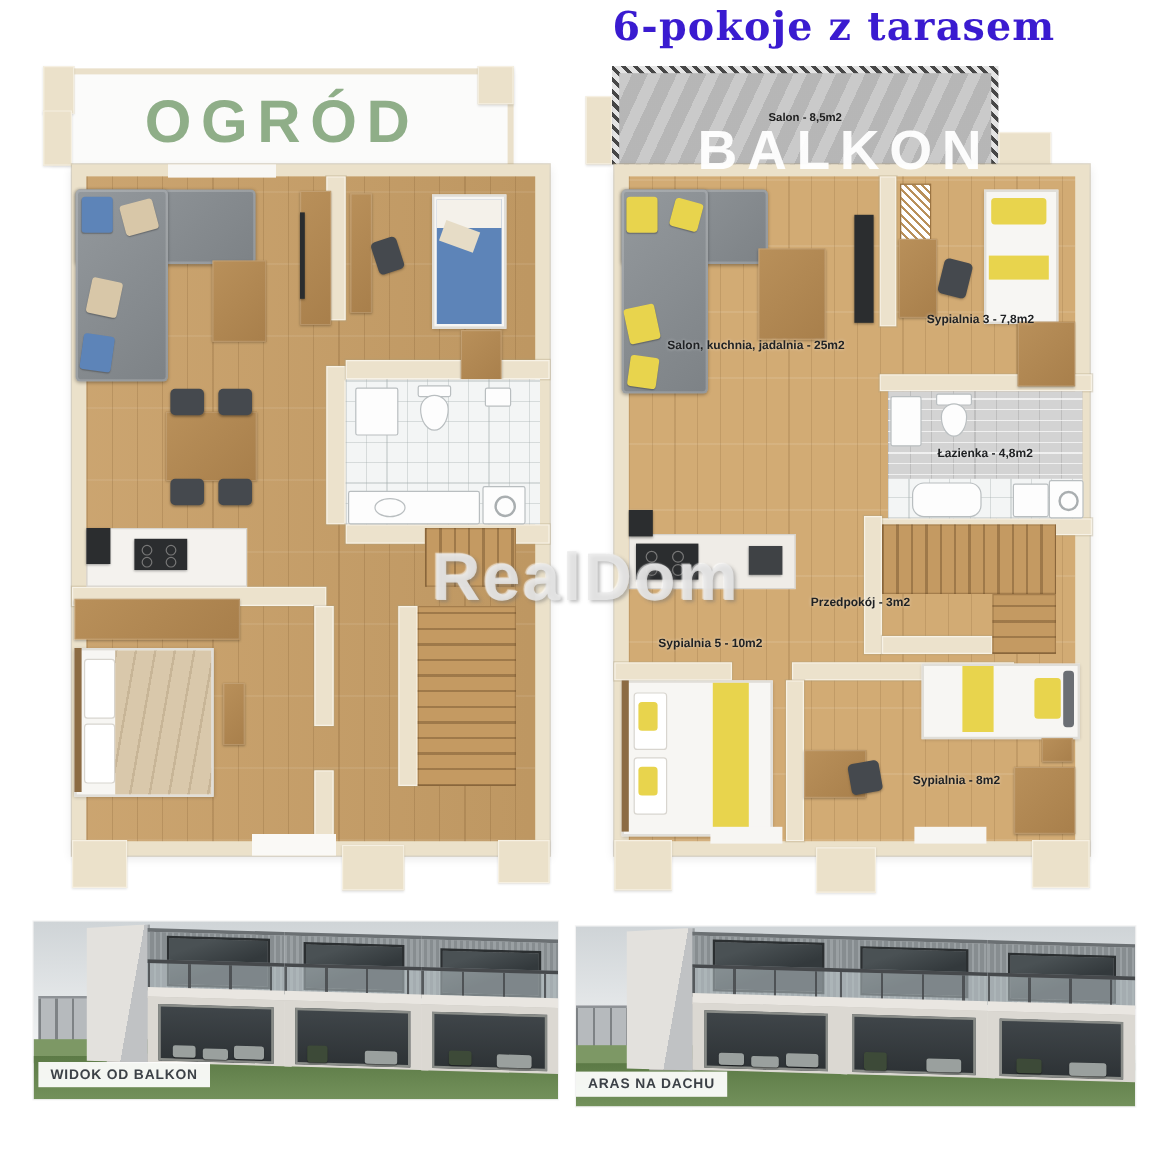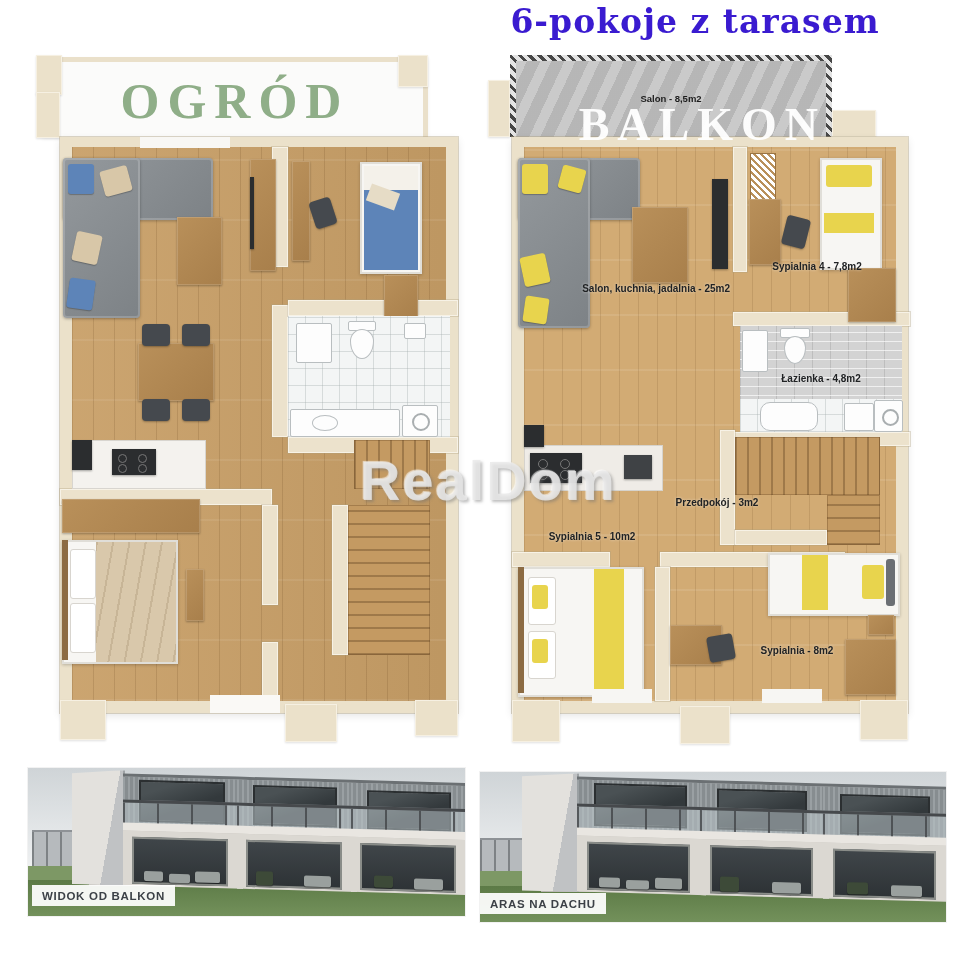--- a/index.html
+++ b/index.html
@@ -3,21 +3,21 @@
 <meta charset="utf-8">
 <style>
   html,body{margin:0;padding:0;background:#fff;}
   .canvas{position:relative;width:960px;height:960px;background:#ffffff;overflow:hidden;
           font-family:"Liberation Sans",sans-serif;}
   .abs{position:absolute;}
 
   
   .serif-title{font-family:"DejaVu Serif",serif;font-weight:600;font-size:33px;line-height:1.05;
                text-align:center;letter-spacing:1px;}
-  .big-zone-text{font-family:Liberation Serif, serif;font-weight:600;letter-spacing:8px;}
+  .big-zone-text{font-family:Liberation Sans, sans-serif;font-weight:600;letter-spacing:8px;}
   .rl{position:absolute;font:bold 10px "Liberation Sans",sans-serif;color:#202224;text-align:center;
       white-space:nowrap;text-shadow:0 0 3px rgba(255,255,255,0.55);z-index:6;}
   .badge{position:absolute;background:rgba(255,255,255,0.93);color:#3c4147;
          font:bold 11.5px "Liberation Sans",sans-serif;letter-spacing:0.7px;
          padding:5px 10px 4px 10px;z-index:8;white-space:nowrap;}
 
   
   .wall{background:#ece2cc;box-shadow:inset 0 0 0 1px #f7f2e6,0 0 0 1px rgba(175,160,125,0.35);}
   .pier{background:#ebe1ca;box-shadow:inset 0 0 0 1px #f6f0e2,0 1px 2px rgba(0,0,0,0.12);}
   .plan-shell{position:absolute;background:#ebe1ca;box-shadow:0 0 0 1px rgba(170,155,120,0.4),0 3px 8px rgba(0,0,0,0.10);}
@@ -214,31 +214,31 @@
       <div class="abs wall" style="left:143px;top:430px;width:15px;height:134px;"></div>
 
       <div class="gray-sofa" style="left:6px;top:21px;width:122px;height:62px;"></div>
       <div class="gray-sofa" style="left:6px;top:21px;width:72px;height:170px;"></div>
       <div class="pillow p-yellow" style="left:10px;top:27px;width:26px;height:30px;"></div>
       <div class="pillow p-yellow" style="left:48px;top:30px;width:24px;height:24px;transform:rotate(15deg);"></div>
       <div class="pillow p-yellow" style="left:10px;top:118px;width:26px;height:30px;transform:rotate(-12deg);"></div>
       <div class="pillow p-yellow" style="left:12px;top:160px;width:24px;height:26px;transform:rotate(8deg);"></div>
       <div class="wooditem" style="left:120px;top:70px;width:56px;height:76px;"></div>
       <div class="darkitem" style="left:200px;top:42px;width:16px;height:90px;"></div>
-      <div class="rl" style="left:18px;top:146px;width:200px;text-align:right;">Salon, kuchnia, jadalnia - 25m2</div>
+      <div class="rl" style="left:18px;top:146px;width:200px;">Salon, kuchnia, jadalnia - 25m2</div>
 
       <div class="hatch-closet" style="left:238px;top:16px;width:24px;height:52px;"></div>
       <div class="wooditem" style="left:237px;top:62px;width:32px;height:66px;"></div>
       <div class="dark-chair" style="left:272px;top:80px;width:24px;height:30px;transform:rotate(14deg);"></div>
       <div class="bedwhite" style="left:308px;top:21px;width:58px;height:108px;">
         <div class="abs p-yellow" style="left:4px;top:5px;width:46px;height:22px;border-radius:3px;"></div>
         <div class="abs p-yellow" style="left:2px;top:53px;width:50px;height:20px;"></div>
       </div>
       <div class="wooditem" style="left:336px;top:131px;width:48px;height:54px;"></div>
-      <div class="rl" style="left:230px;top:124px;width:150px;">Sypialnia 4 - 7,8m2</div>
+      <div class="rl" style="left:230px;top:124px;width:150px;">Sypialnia 3 - 7,8m2</div>
 
       <div class="abs brick" style="left:228px;top:189px;width:162px;height:106px;">
         <div class="abs tile" style="left:0;top:73px;width:162px;height:33px;"></div>
         <div class="white-fix" style="left:2px;top:4px;width:24px;height:40px;"></div>
         <div class="white-fix" style="left:40px;top:2px;width:28px;height:8px;"></div>
         <div class="white-fix" style="left:44px;top:10px;width:20px;height:26px;border-radius:50% 50% 50% 50%/40% 40% 60% 60%;"></div>
         <div class="white-fix" style="left:20px;top:76px;width:56px;height:27px;border-radius:10px;"></div>
         <div class="white-fix" style="left:104px;top:77px;width:28px;height:26px;"></div>
         <div class="white-fix" style="left:134px;top:74px;width:27px;height:30px;">
           <div class="abs" style="left:7px;top:8px;width:13px;height:13px;border:2px solid #a9aeb0;border-radius:50%;"></div>

